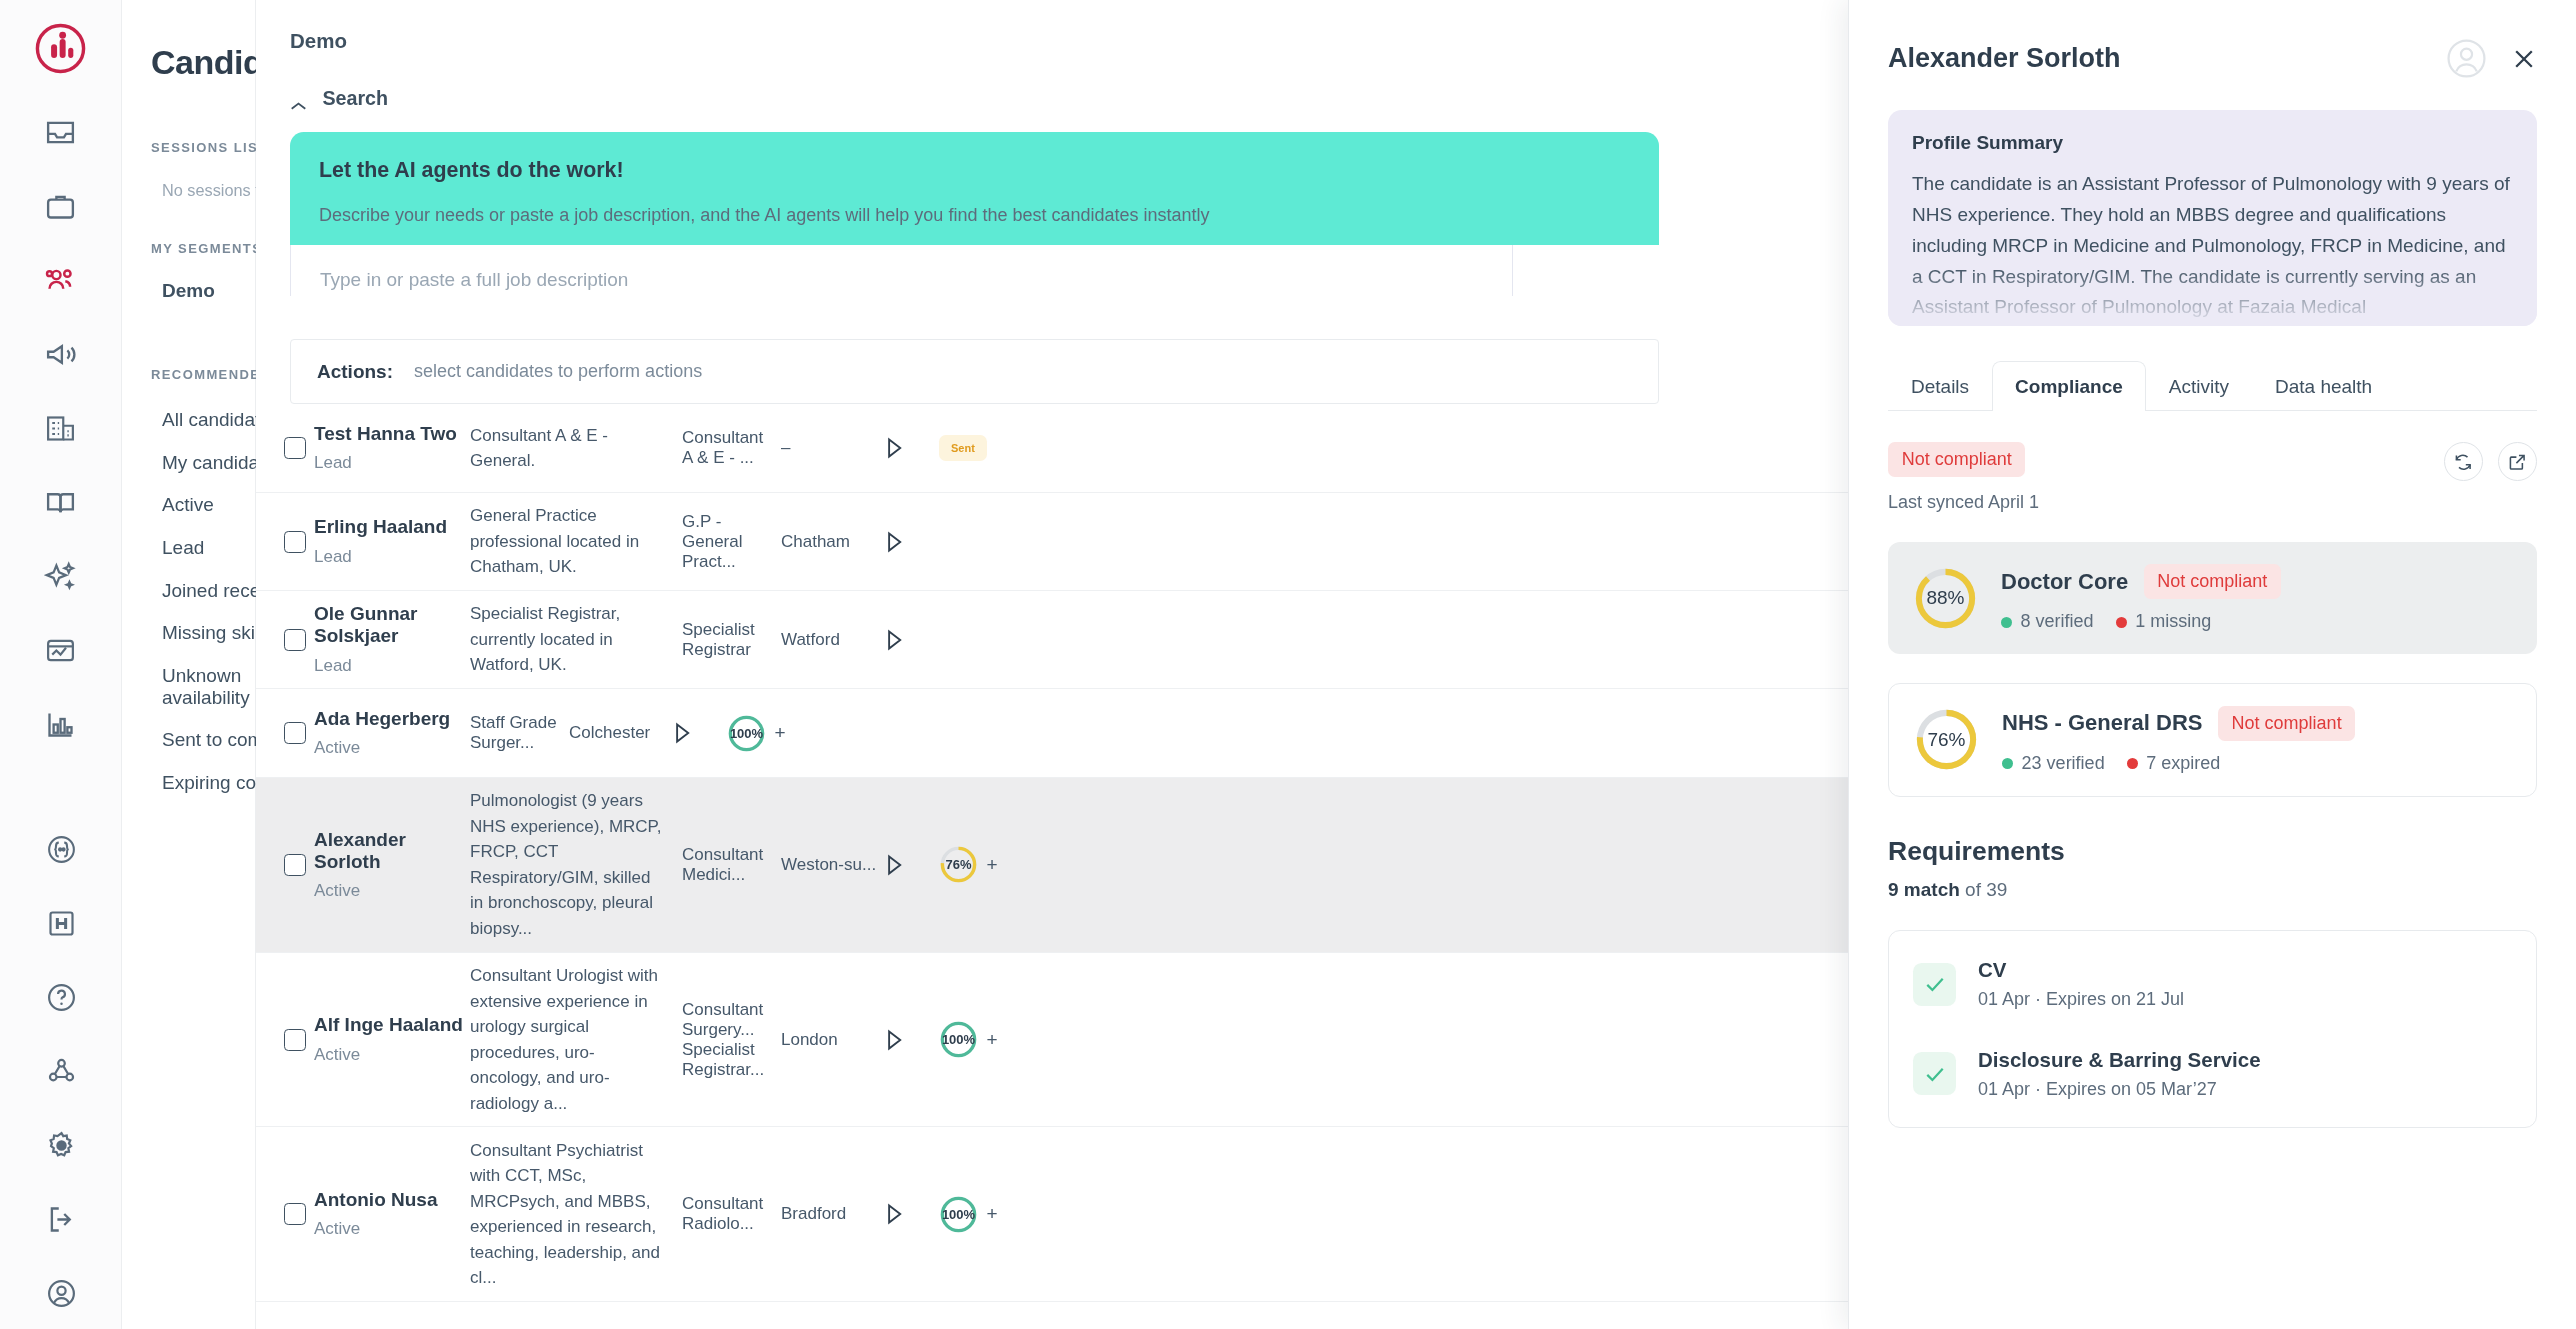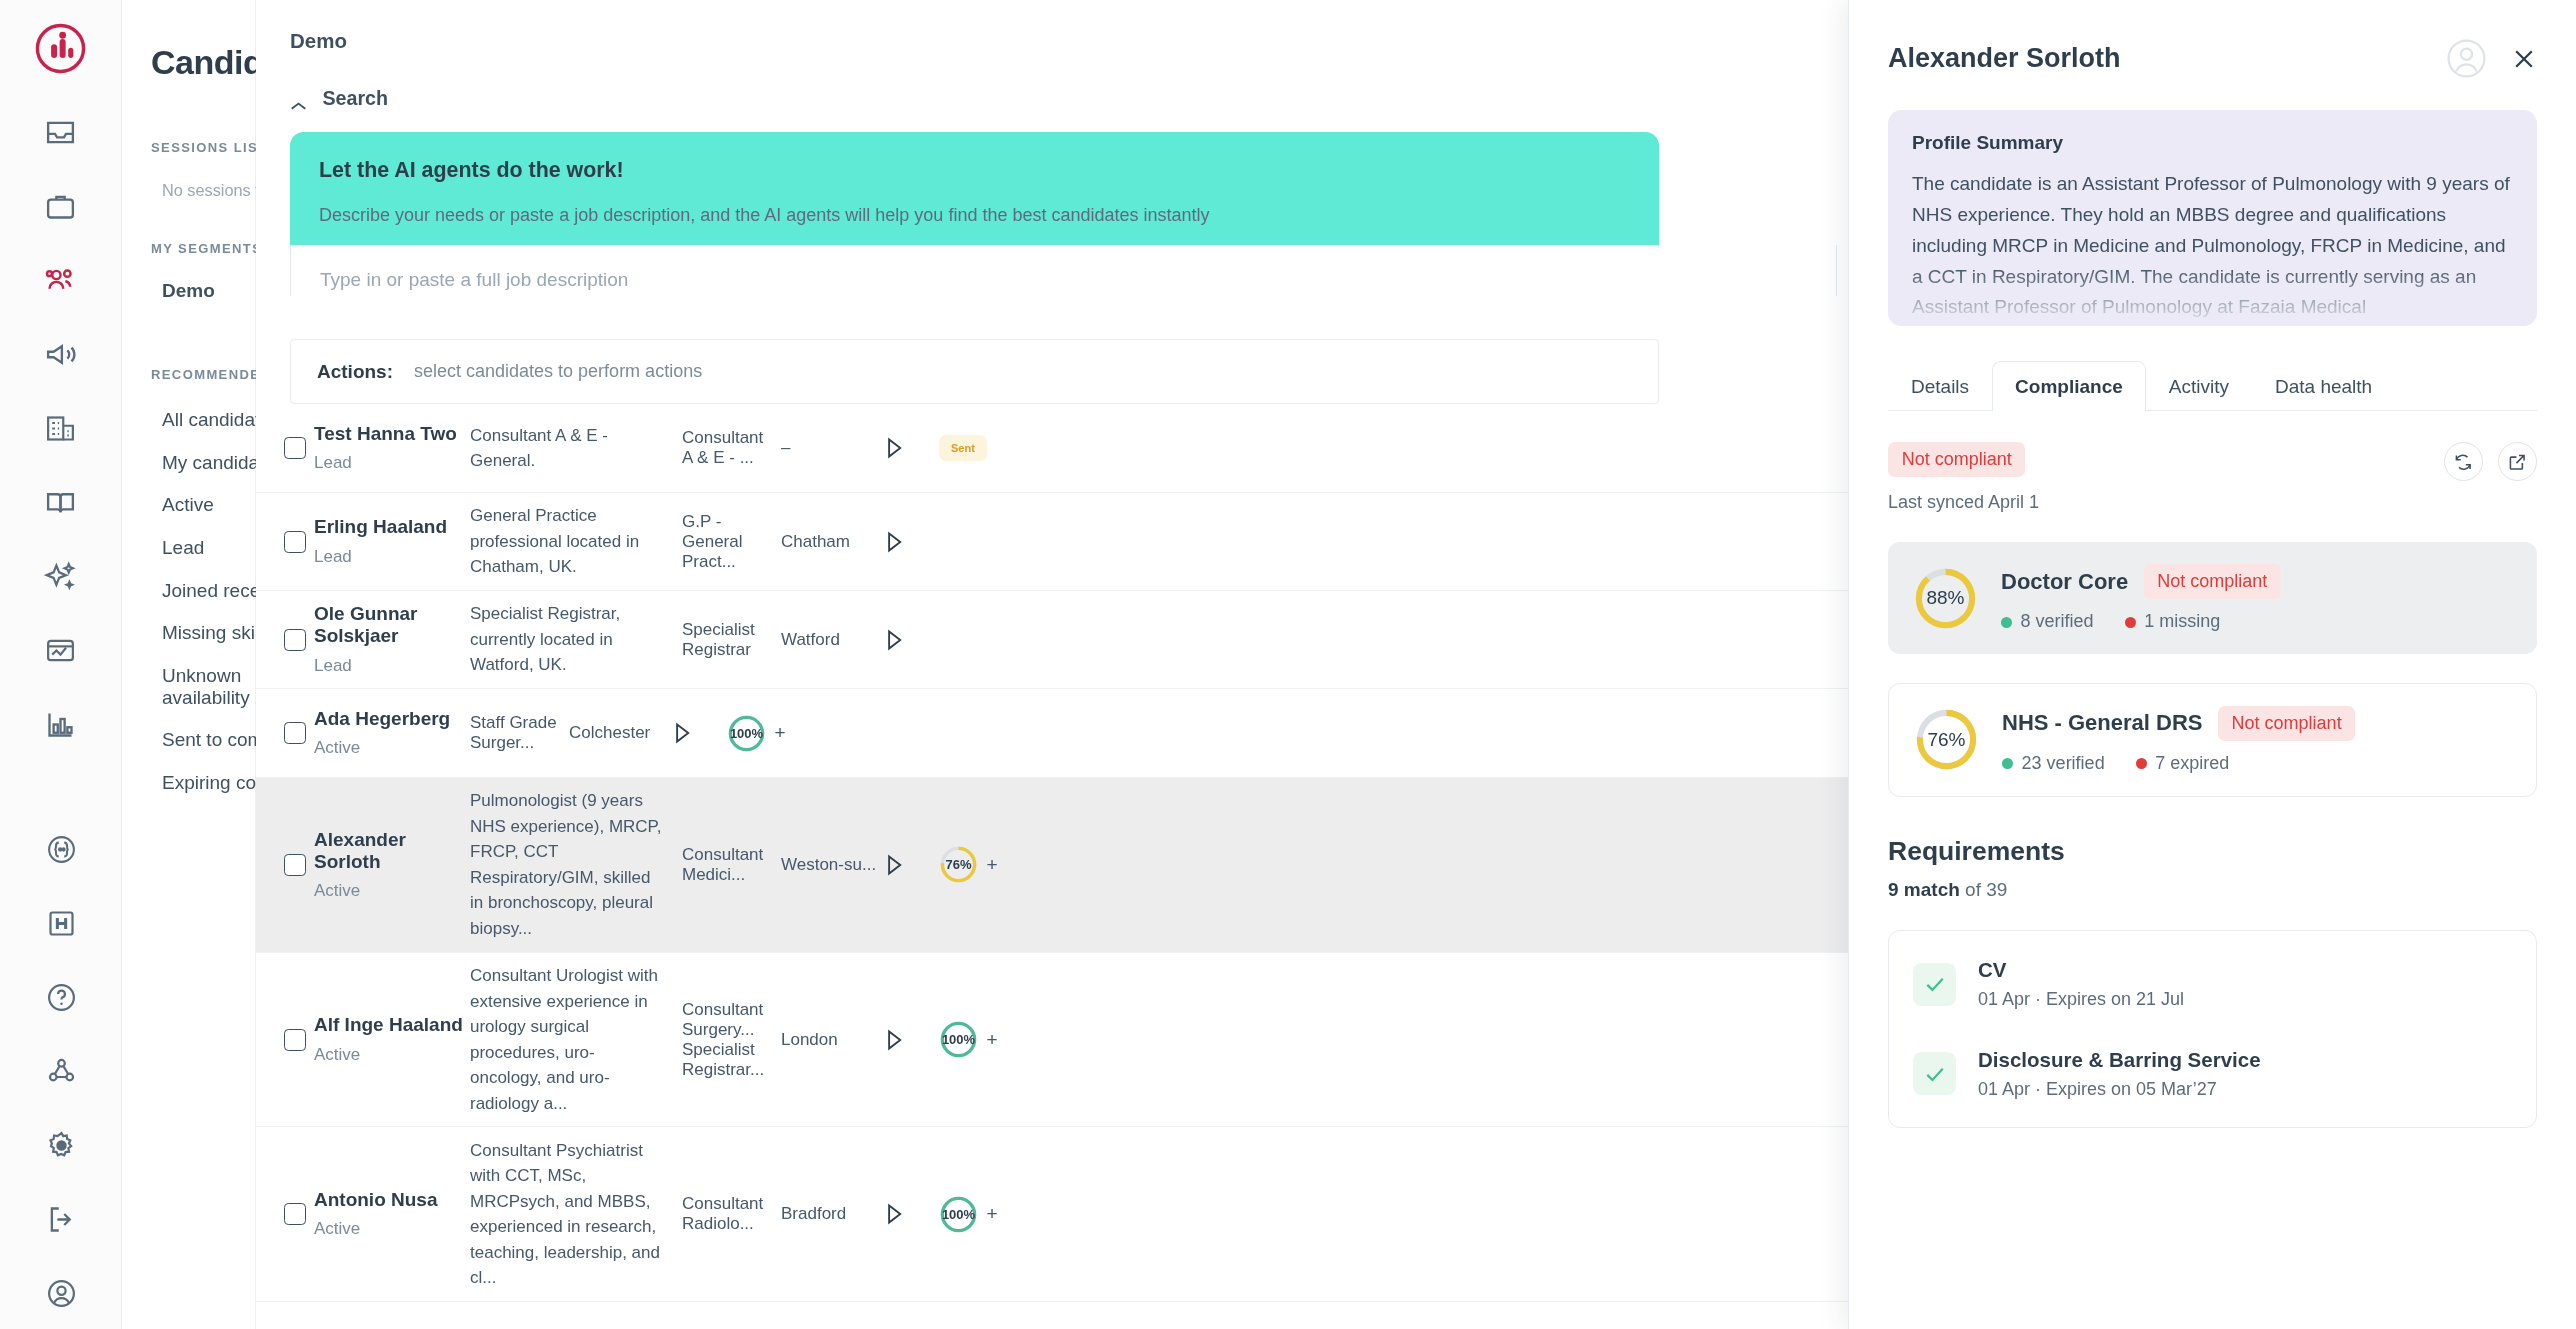--- a/index.html
+++ b/index.html
@@ -80,21 +80,21 @@
   .search-toggle { display: flex; align-items: center; gap: 15.4px; font-size: 19.7px; font-weight: 600; color: #3f5161; cursor: pointer; }
   .chev { width: 17px; height: 10.3px; display: inline-block; }
   .ai-card {
     margin-top: 22px; margin-right: 0; width: 1369px;
     background: #5eead4; border-radius: 13.7px 13.7px 0 0;
     padding: 26px 29px 19px 29px;
   }
   .ai-title { font-size: 21.4px; font-weight: 700; color: #2f3e4d; }
   .ai-sub { font-size: 18px; color: #5d6c7c; margin-top: 22px; }
   .jd-box {
-    width: 1547px; background: #ffffff;
+    width: 1223px; background: #ffffff;
     border-left: 0.9px solid #e4e6f0; border-right: 0.9px solid #e4e6f0;
     padding: 24px 45px 0 29px; min-height: 51px;
   }
   .jd-placeholder { font-size: 19px; color: #9aa7b4; }
   .jd-foot {
     width: 1369px; background: #ffffff;
     border: 0.9px solid #e4e6f0; border-top: none; border-radius: 0 0 13.7px 13.7px;
     display: flex; align-items: center; justify-content: flex-end; gap: 22px;
     padding: 15.4px 29px 20.5px 29px;
   }
@@ -190,21 +190,21 @@
     margin: 29px 39px 0 39px; border-radius: 12px; padding: 22px 24px;
     display: flex; align-items: center; gap: 22px;
   }
   .comp-card.gray { background: #eceeef; }
   .comp-card.white { background: #fff; border: 0.9px solid #e7eaed; }
   .donut { position: relative; width: 67px; height: 67px; flex: 0 0 67px; }
   .donut svg { position: absolute; inset: 0; }
   .donut-txt { position: absolute; inset: 0; display: flex; align-items: center; justify-content: center; font-size: 19px; color: #2f3e4d; }
   .comp-name-row { display: flex; align-items: center; gap: 15.4px; }
   .comp-name { font-size: 22px; font-weight: 700; color: #2f3e4d; }
-  .comp-stats { display: flex; align-items: center; gap: 31px; margin-top: 12px; font-size: 18px; color: #5d6c7c; }
+  .comp-stats { display: flex; align-items: center; gap: 22px; margin-top: 12px; font-size: 18px; color: #5d6c7c; }
   .dot { width: 11px; height: 11px; border-radius: 50%; display: inline-block; margin-right: 8.6px; vertical-align: middle; }
   .dot.green { background: #3fbf8f; }
   .dot.red { background: #e33b3b; }
 
   .req-h { font-size: 26.5px; font-weight: 700; color: #2f3e4d; margin: 39px 39px 0 39px; }
   .req-sub { font-size: 19px; color: #5d6c7c; margin: 12px 39px 0 39px; }
   .req-sub b { color: #2f3e4d; font-weight: 700; }
   .req-card { margin: 29px 39px 0 39px; border: 0.9px solid #e7eaed; border-radius: 12px; padding: 8.6px 0; }
   .req-item { display: flex; align-items: center; gap: 22px; padding: 19px 24px; }
   .req-chk {

